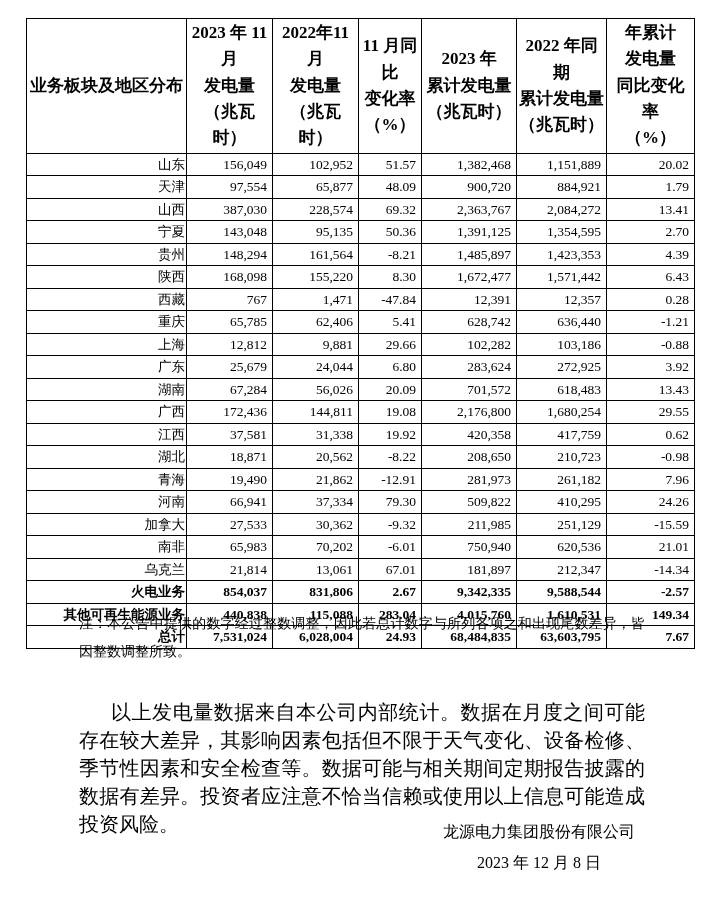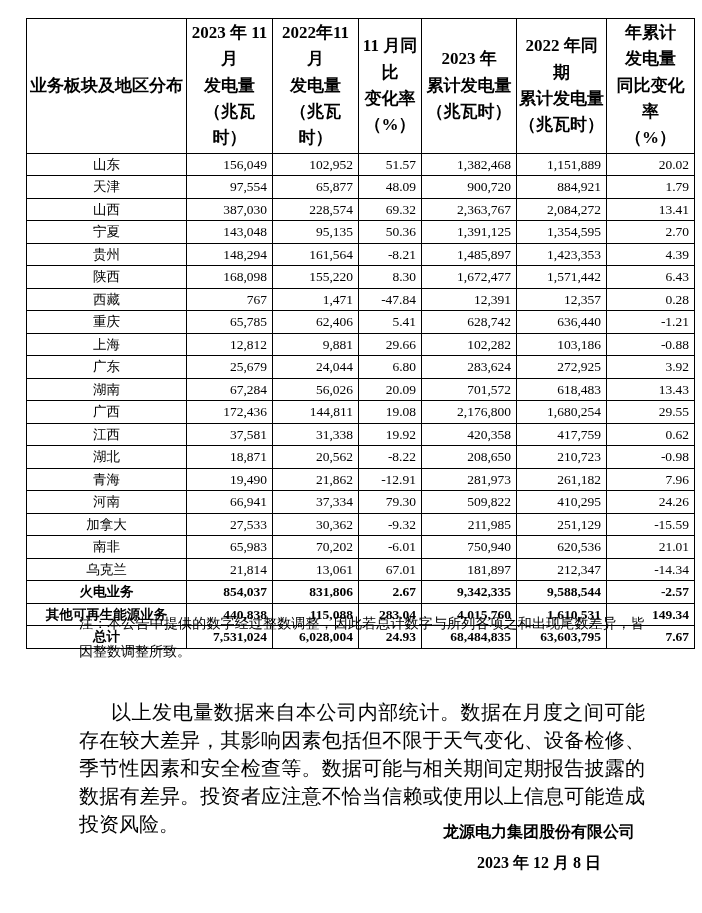--- a/index.html
+++ b/index.html
@@ -35,21 +35,21 @@
     padding: 1px 1px;
   }
   .gen-table td {
     font-size: 13.5px;
     height: 21.5px;
     line-height: 1;
     vertical-align: middle;
     padding: 0 5px 0 2px;
   }
   .gen-table td.region {
-    text-align: center;
+    text-align: right;
     padding: 0 1px;
   }
   .gen-table td.num {
     text-align: right;
   }
   .gen-table tr.bold td {
     font-weight: bold;
     font-family: Liberation Serif, serif;
   }
   .note {
@@ -70,21 +70,21 @@
     text-align: justify;
     text-justify: inter-ideograph;
     text-indent: 32px;
   }
   .signature {
     position: absolute;
     top: 823px;
     right: 57px;
     width: 212px;
     font-size: 16px;
-    font-weight: bold;
+    font-weight: normal;
   }
   .sig-line {
     text-align: center;
     line-height: 18px;
   }
   .sig-company { margin-bottom: 13px; }
   .sig-board   { margin-bottom: 16px; letter-spacing: 2px; }
 </style>
 </head>
 <body>

